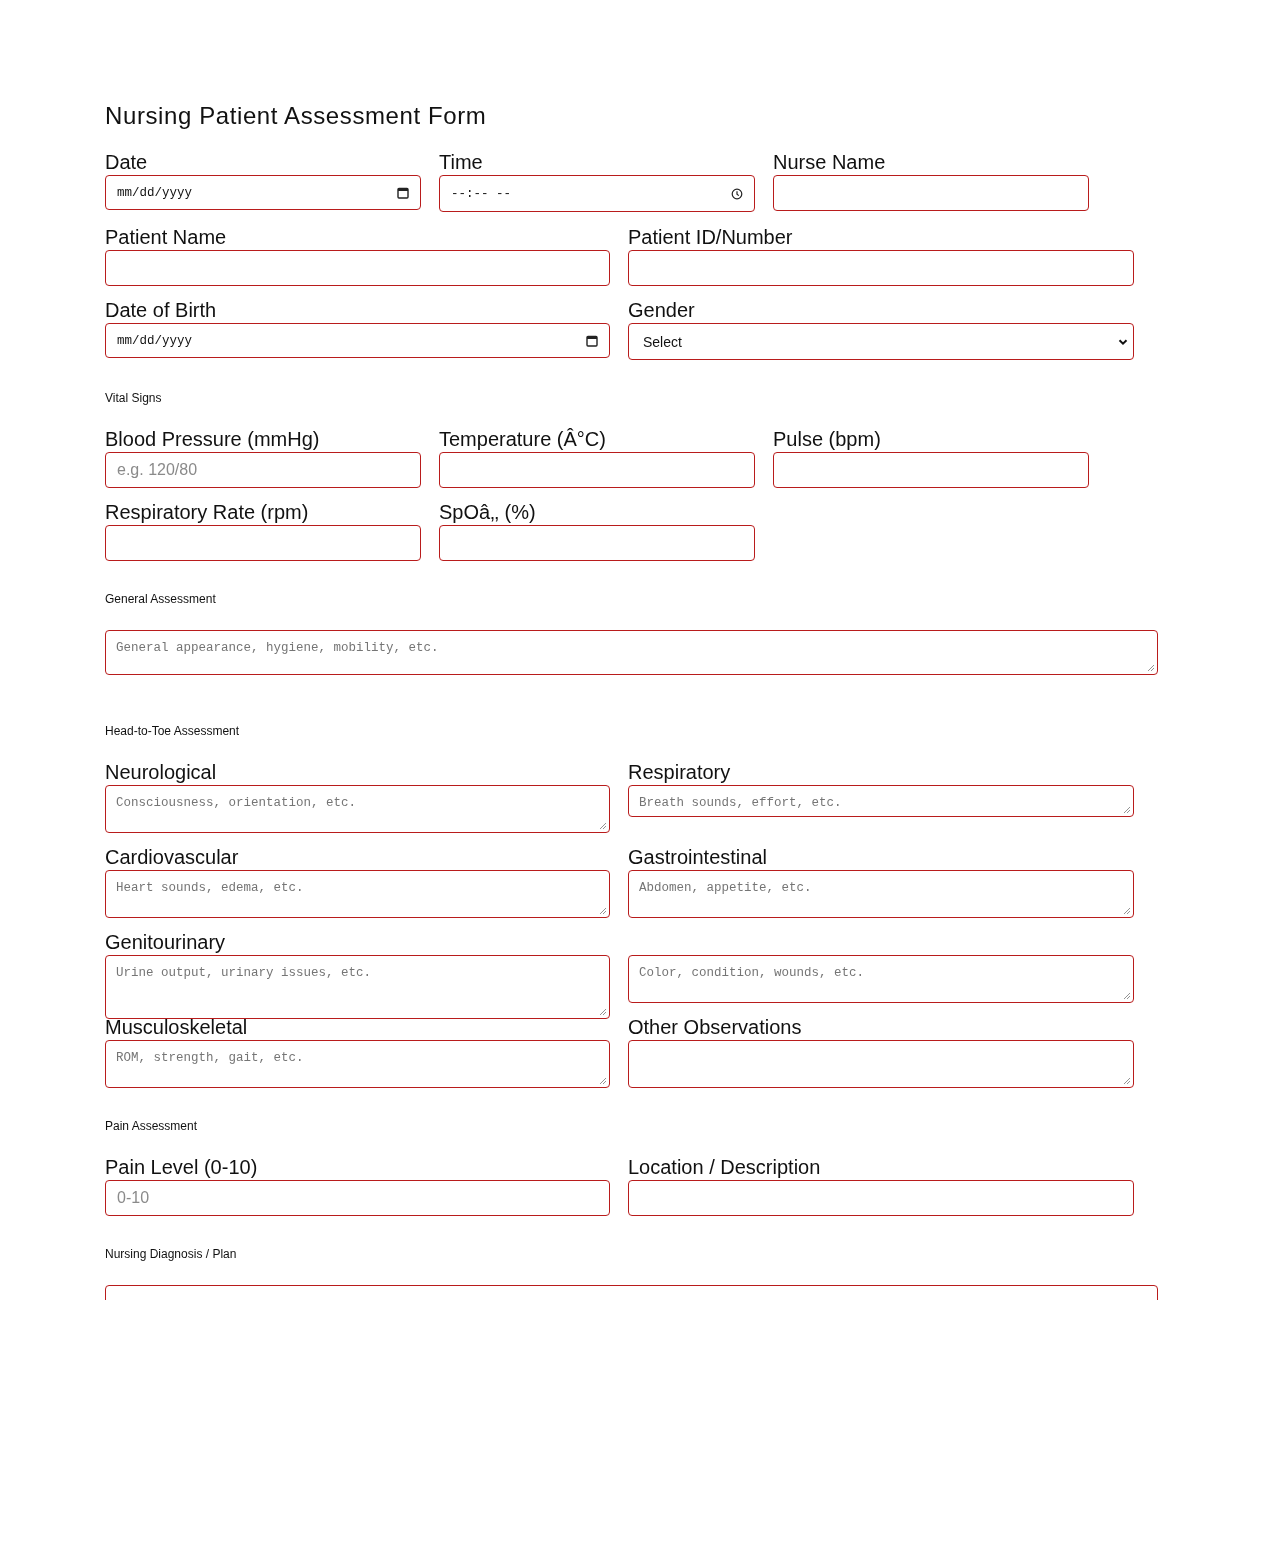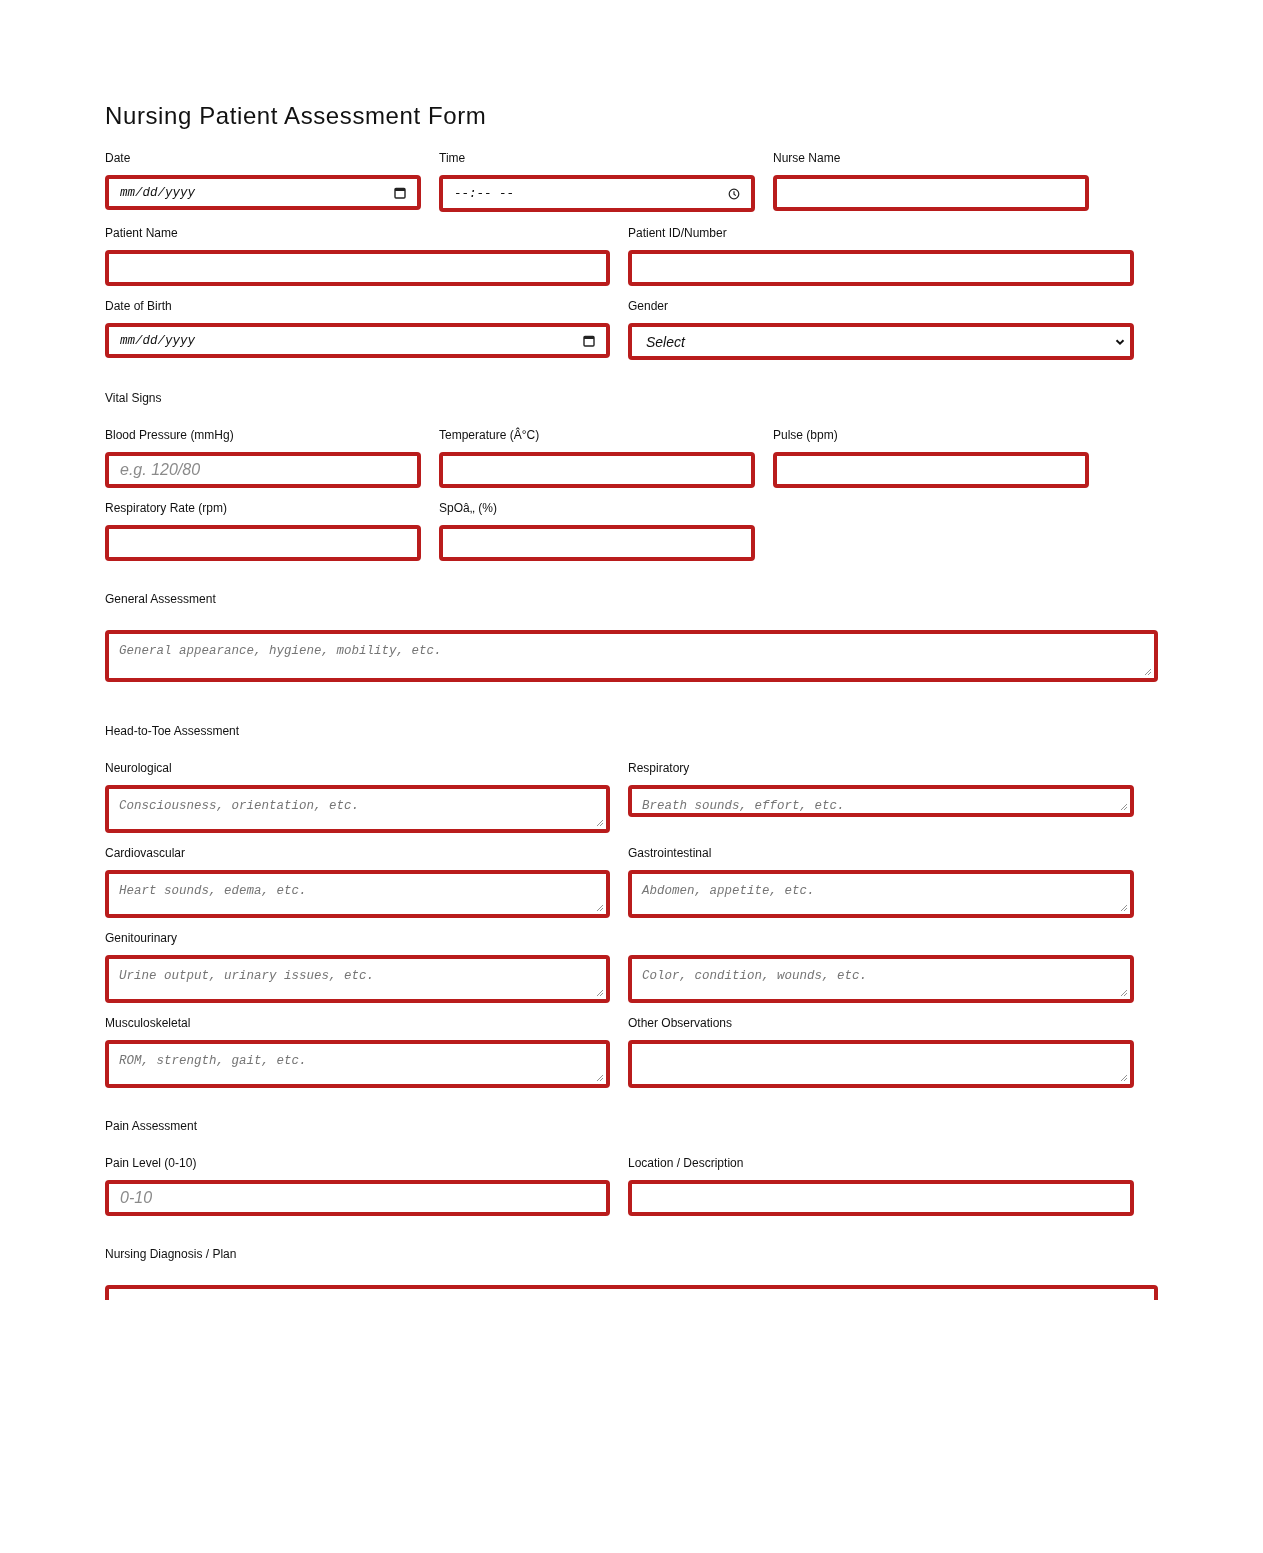--- a/index.html
+++ b/index.html
@@ -1,23 +1,23 @@
 <!DOCTYPE html>
 <html><head>
 <meta charset="utf-8">
 <style>
   html, body { margin: 0; padding: 0; background: #ffffff; }
   body { width: 1263px; height: 1553px; position: relative; font-family: "Liberation Sans", sans-serif; color: #111; }
   .viewport { position: absolute; left: 0; top: 0; width: 1263px; height: 1300px; overflow: hidden; }
   .form { position: absolute; left: 105px; top: 0; width: 1053px; }
   h1 { position: absolute; left: 0; top: 102px; margin: 0; font-size: 24px; font-weight: normal; letter-spacing: 0.6px; color: #111; white-space: nowrap; }
   .abs { position: absolute; }
-  label, .lbl { font-size: 12px; color: #111; white-space: nowrap; }
+  label, .lbl { font-size: 20px; color: #111; white-space: nowrap; }
   .section { font-size: 12px; color: #111; white-space: nowrap; }
-  .field { position: absolute; box-sizing: border-box; border: 4px solid #b91c1c; border-radius: 4px; background: #fff; font-style: italic; }
+  .field { position: absolute; box-sizing: border-box; border: 1px solid #b91c1c; border-radius: 4px; background: #fff; }
   .input { height: 36px; }
   .ph { position: absolute; left: 11px; top: 50%; transform: translateY(-50%); font-size: 16px; color: #8a8a8a; white-space: nowrap; }
   .mono { font-family: "Liberation Mono", "DejaVu Sans Mono", monospace; font-size: 12.5px; color: #111; }
   .dateph { position: absolute; left: 11px; top: 50%; transform: translateY(-50%); white-space: nowrap; }
   .icon-right { position: absolute; right: 11px; top: 50%; transform: translateY(-50%); width: 12px; height: 12px; }
   .select-val { position: absolute; left: 14px; top: 50%; transform: translateY(-50%); font-size: 14px; color: #111; }
   .ta-ph { position: absolute; left: 10px; top: 10px; font-family: "Liberation Mono", "DejaVu Sans Mono", monospace; font-size: 12.5px; color: #757575; white-space: nowrap; }
   .grip { position: absolute; right: 2px; bottom: 2px; width: 8px; height: 8px; }
 </style>
 </head>
@@ -85,21 +85,21 @@
   <label class="abs" style="left:668px;top:428px;">Pulse (bpm)</label>
   <div class="field input" style="left:668px;top:452px;width:316px;"></div>
 
   <label class="abs" style="left:0;top:501px;">Respiratory Rate (rpm)</label>
   <div class="field input" style="left:0;top:525px;width:316px;"></div>
 
   <label class="abs" style="left:334px;top:501px;">SpOâ‚‚ (%)</label>
   <div class="field input" style="left:334px;top:525px;width:316px;"></div>
 
   <div class="abs section" style="left:0;top:592px;">General Assessment</div>
-  <div class="field" style="left:0;top:630px;width:1053px;height:52px;padding-left:8px;">
+  <div class="field" style="left:0;top:630px;width:1053px;height:45px;padding-left:8px;">
     <span class="ta-ph">General appearance, hygiene, mobility, etc.</span>
     <svg class="grip" viewBox="0 0 8 8">
           <path d="M7 1L1 7M7 4L4 7" stroke="#888" stroke-width="0.9"></path>
         </svg>
   </div>
 
   <div class="abs section" style="left:0;top:724px;">Head-to-Toe Assessment</div>
 
   <label class="abs" style="left:0;top:761px;">Neurological</label>
   <div class="field" style="left:0;top:785px;width:505px;height:48px;text-align:center;">
@@ -127,21 +127,21 @@
 
   <label class="abs" style="left:523px;top:846px;">Gastrointestinal</label>
   <div class="field" style="left:523px;top:870px;width:506px;height:48px;">
     <span class="ta-ph">Abdomen, appetite, etc.</span>
     <svg class="grip" viewBox="0 0 8 8">
           <path d="M7 1L1 7M7 4L4 7" stroke="#888" stroke-width="0.9"></path>
         </svg>
   </div>
 
   <label class="abs" style="left:0;top:931px;">Genitourinary</label>
-  <div class="field" style="left:0;top:955px;width:505px;height:48px;padding-left:36px;">
+  <div class="field" style="left:0;top:955px;width:505px;height:64px;padding-left:36px;">
     <span class="ta-ph">Urine output, urinary issues, etc.</span>
     <svg class="grip" viewBox="0 0 8 8">
           <path d="M7 1L1 7M7 4L4 7" stroke="#888" stroke-width="0.9"></path>
         </svg>
   </div>
 
   <label class="abs" style="left:523px;top:931px;margin-top:28px;">Skin</label>
   <div class="field" style="left:523px;top:955px;width:506px;height:48px;">
     <span class="ta-ph">Color, condition, wounds, etc.</span>
     <svg class="grip" viewBox="0 0 8 8">

